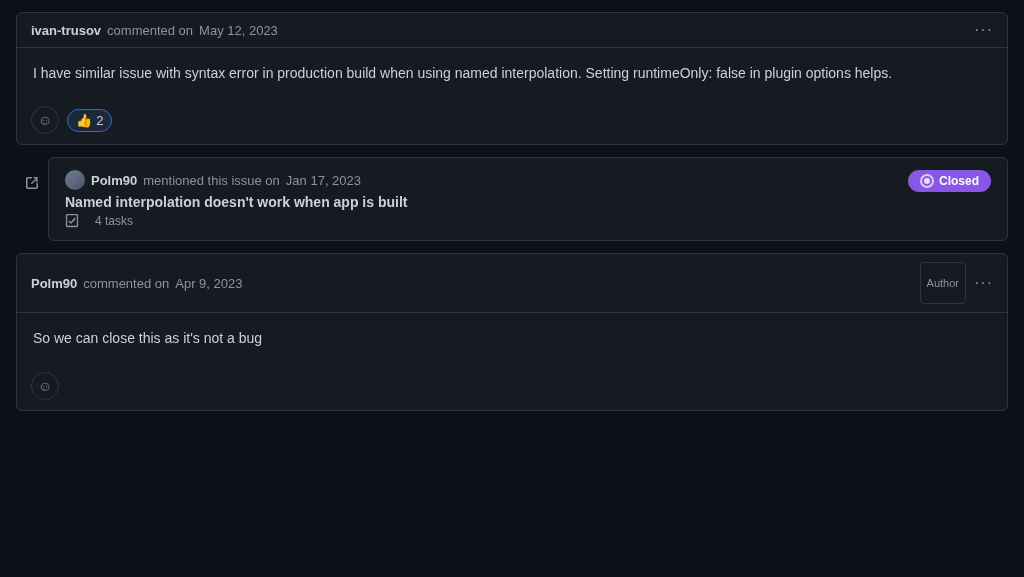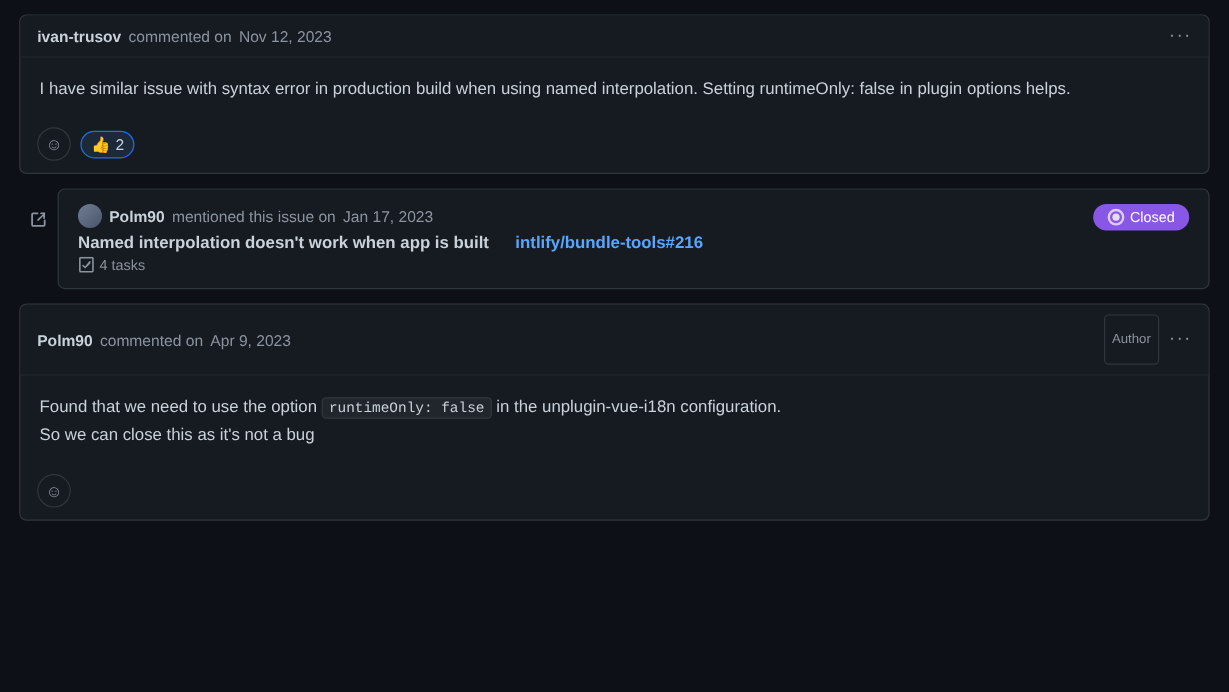--- a/index.html
+++ b/index.html
@@ -186,32 +186,32 @@
     }
 
     .cross-ref-link {
       color: #58a6ff;
       text-decoration: none;
     }
 
     .cross-ref-tasks {
       display: flex;
       align-items: flex-end;
-      gap: 4px;
+      gap: 16px;
       font-size: 12px;
       color: #8b949e;
     }
 
     .closed-badge {
       background: #8957e5;
       color: #ffffff;
       border-radius: 20px;
       padding: 4px 12px;
       font-size: 12px;
-      font-weight: 400;
+      font-weight: 700;
       display: flex;
       align-items: center;
       gap: 5px;
       white-space: nowrap;
       text-align: center;
     }
 
     .closed-badge-circle {
       width: 14px;
       height: 14px;
@@ -251,21 +251,21 @@
 </head>
 <body>
 
 <div class="page-container">
 
   <div class="comment-block">
     <div class="comment-header">
       <div class="comment-header-left">
         <span class="comment-author-name">ivan-trusov</span>
         <span>commented on</span>
-        <span>Nov 12, 2023</span>
+        <span>May 12, 2023</span>
       </div>
       <div class="comment-header-right">
         <span class="three-dots">···</span>
       </div>
     </div>
     <div class="comment-body">
       <p>I have similar issue with syntax error in production build when using named interpolation. Setting runtimeOnly: false in plugin options helps.</p>
     </div>
     <div class="reactions-row">
       <button class="reaction-smile">
@@ -289,21 +289,20 @@
     <div class="cross-ref-content">
       <div class="cross-ref-left">
         <div class="cross-ref-meta">
           <span class="cross-ref-avatar"></span>
           <span class="cross-ref-user">Polm90</span>
           <span>mentioned this issue on</span>
           <span>Jan 17, 2023</span>
         </div>
         <div class="cross-ref-title">
           <span>Named interpolation doesn't work when app is built</span>
-          <a class="cross-ref-link" href="#">intlify/bundle-tools#216</a>
         </div>
         <div class="cross-ref-tasks">
           <svg width="14" height="14" viewBox="0 0 16 16" fill="#8b949e">
             <path d="M2.5 1.75v11.5c0 .138.112.25.25.25h10.5a.25.25 0 00.25-.25V1.75a.25.25 0 00-.25-.25H2.75a.25.25 0 00-.25.25zM2.75 0h10.5c.966 0 1.75.784 1.75 1.75v11.5A1.75 1.75 0 0113.25 15H2.75A1.75 1.75 0 011 13.25V1.75C1 .784 1.784 0 2.75 0zm9.03 5.28a.75.75 0 00-1.06-1.06L6.75 9.19 5.28 7.72a.75.75 0 00-1.06 1.06l2 2a.75.75 0 001.06 0l4.5-4.5z"></path>
           </svg>
           <span>4 tasks</span>
         </div>
       </div>
       <div>
         <div class="closed-badge">
@@ -322,23 +321,20 @@
         <span class="comment-author-name">Polm90</span>
         <span>commented on</span>
         <span>Apr 9, 2023</span>
       </div>
       <div class="comment-header-right">
         <span class="author-badge">Author</span>
         <span class="three-dots">···</span>
       </div>
     </div>
     <div class="comment-body">
-      <p>
-        <span>Found that we need to use the option </span><code class="inline-code">runtimeOnly: false</code><span> in the unplugin-vue-i18n configuration.</span>
-      </p>
       <p>So we can close this as it's not a bug</p>
     </div>
     <div class="reactions-row">
       <button class="reaction-smile">
         <span>☺</span>
       </button>
     </div>
   </div>
 
 </div>

